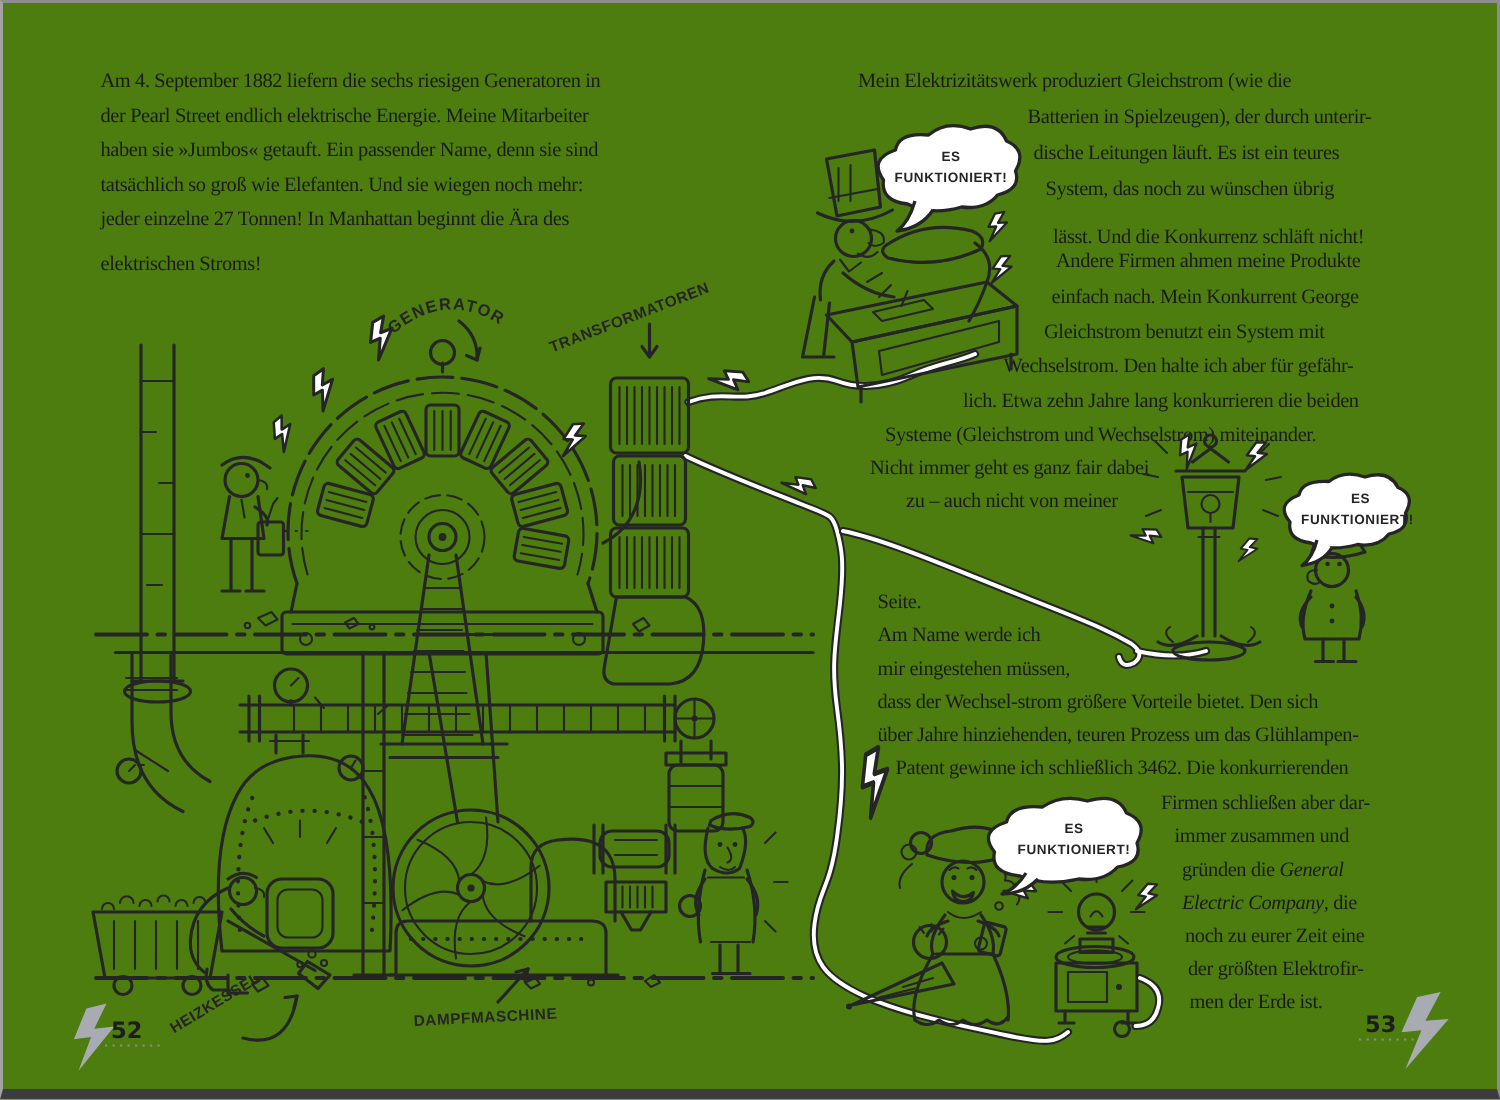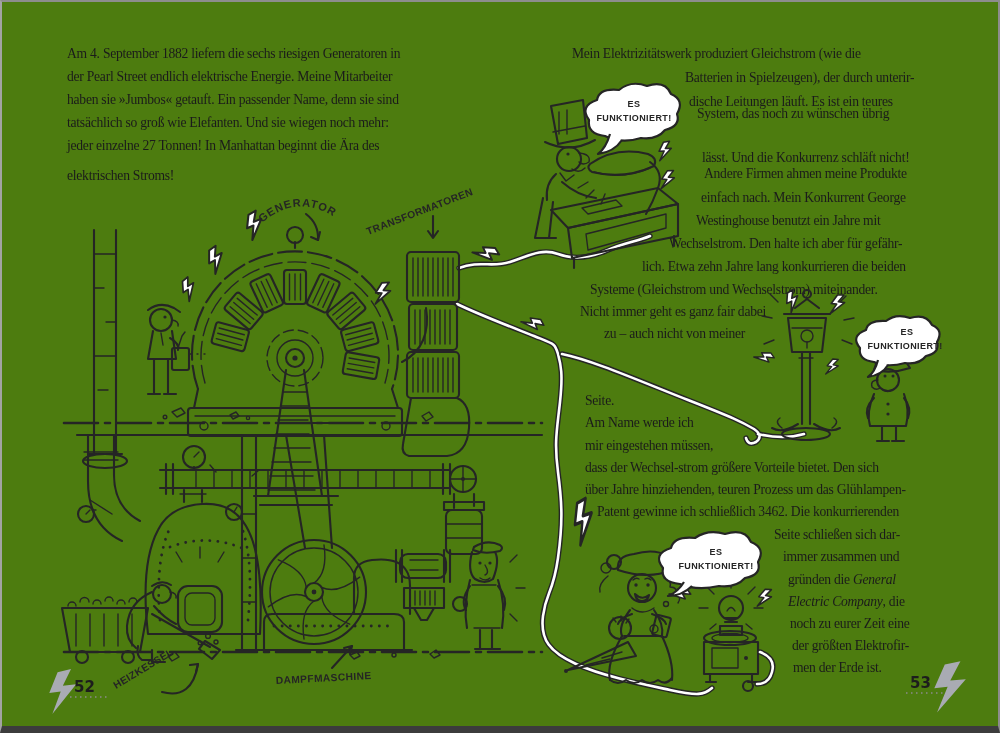--- a/index.html
+++ b/index.html
@@ -43,37 +43,37 @@
     <div class="tl" style="left:65px;top:90px">haben sie »Jumbos« getauft. Ein passender Name, denn sie sind</div>
     <div class="tl" style="left:65px;top:113px">tatsächlich so groß wie Elefanten. Und sie wiegen noch mehr:</div>
     <div class="tl" style="left:65px;top:136px">jeder einzelne 27 Tonnen! In Manhattan beginnt die Ära des</div>
     <div class="tl" style="left:65px;top:166px">elektrischen Stroms!</div>
   </div>
 
   <div>
     <div class="tl" style="left:570px;top:44px">Mein Elektrizitätswerk produziert Gleichstrom (wie die</div>
     <div class="tl" style="left:683px;top:68px">Batterien in Spielzeugen), der durch unterir-</div>
     <div class="tl" style="left:687px;top:92px">dische Leitungen läuft. Es ist ein teures</div>
-    <div class="tl" style="left:695px;top:104px">System, das noch zu wünschen übrig</div>
+    <div class="tl" style="left:695px;top:116px">System, das noch zu wünschen übrig</div>
     <div class="tl" style="left:700px;top:148px">lässt. Und die Konkurrenz schläft nicht!</div>
     <div class="tl" style="left:702px;top:164px">Andere Firmen ahmen meine Produkte</div>
     <div class="tl" style="left:699px;top:188px">einfach nach. Mein Konkurrent George</div>
-    <div class="tl" style="left:694px;top:211px">Westinghouse benutzt ein Jahre mit</div>
+    <div class="tl" style="left:694px;top:211px">Gleichstrom benutzt ein System mit</div>
     <div class="tl" style="left:667px;top:234px">Wechselstrom. Den halte ich aber für gefähr-</div>
     <div class="tl" style="left:640px;top:257px">lich. Etwa zehn Jahre lang konkurrieren die beiden</div>
     <div class="tl" style="left:588px;top:280px">Systeme (Gleichstrom und Wechselstrom) miteinander.</div>
     <div class="tl" style="left:578px;top:302px">Nicht immer geht es ganz fair dabei</div>
     <div class="tl" style="left:602px;top:324px">zu – auch nicht von meiner</div>
     <div class="tl" style="left:583px;top:391px">Seite.</div>
     <div class="tl" style="left:583px;top:413px">Am Name werde ich</div>
     <div class="tl" style="left:583px;top:436px">mir eingestehen müssen,</div>
     <div class="tl" style="left:583px;top:458px">dass der Wechsel-strom größere Vorteile bietet. Den sich</div>
     <div class="tl" style="left:583px;top:480px">über Jahre hinziehenden, teuren Prozess um das Glühlampen-</div>
     <div class="tl" style="left:595px;top:502px">Patent gewinne ich schließlich 3462. Die konkurrierenden</div>
-    <div class="tl" style="left:772px;top:525px">Seite schließen sich dar-</div>
+    <div class="tl" style="left:772px;top:525px">Firmen schließen aber dar-</div>
     <div class="tl" style="left:781px;top:547px">immer zusammen und</div>
     <div class="tl" style="left:786px;top:570px"><span>gründen die </span><i>General</i></div>
     <div class="tl" style="left:786px;top:592px"><i>Electric Company</i><span>, die</span></div>
     <div class="tl" style="left:788px;top:614px">noch zu eurer Zeit eine</div>
     <div class="tl" style="left:790px;top:636px">der größten Elektrofir-</div>
     <div class="tl" style="left:791px;top:658px">men der Erde ist.</div>
   </div>
 
   <svg width="1000" height="733" viewBox="0 0 1000 733" style="position:absolute;left:0;top:0">
     <defs>

